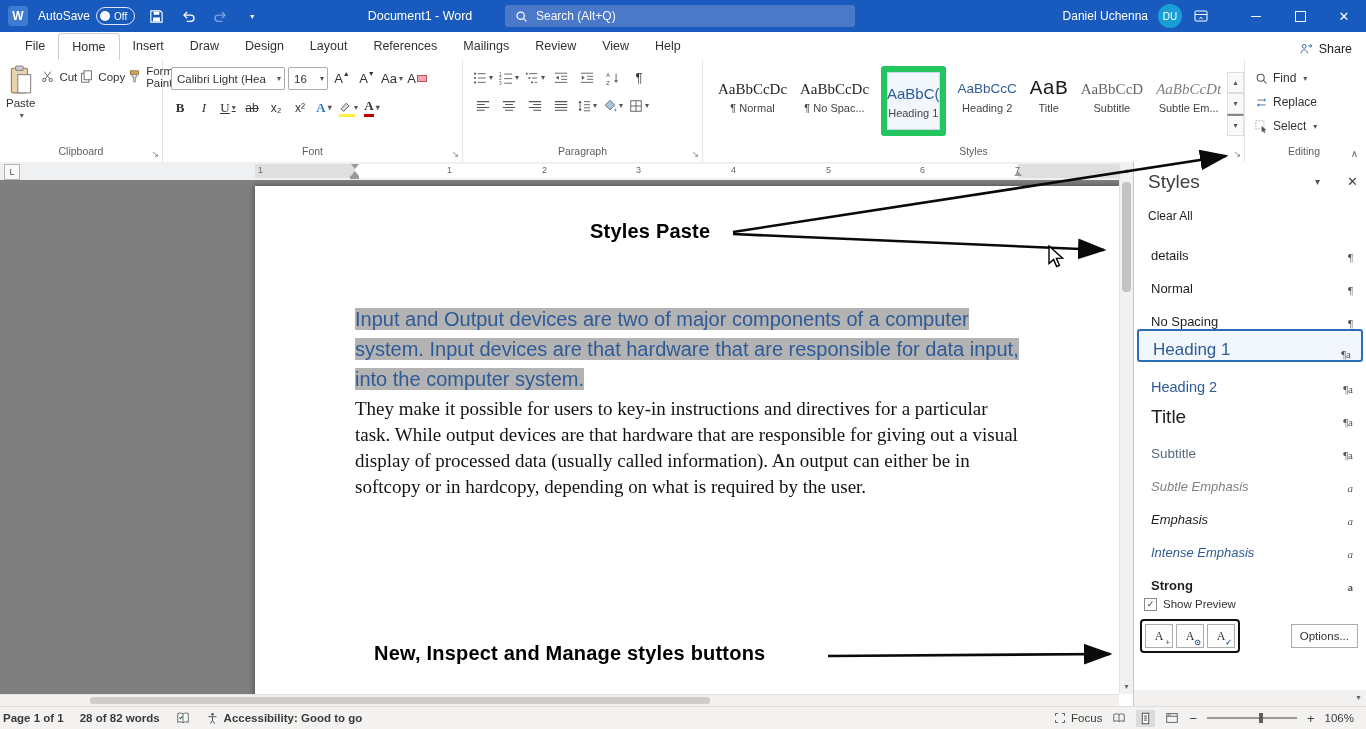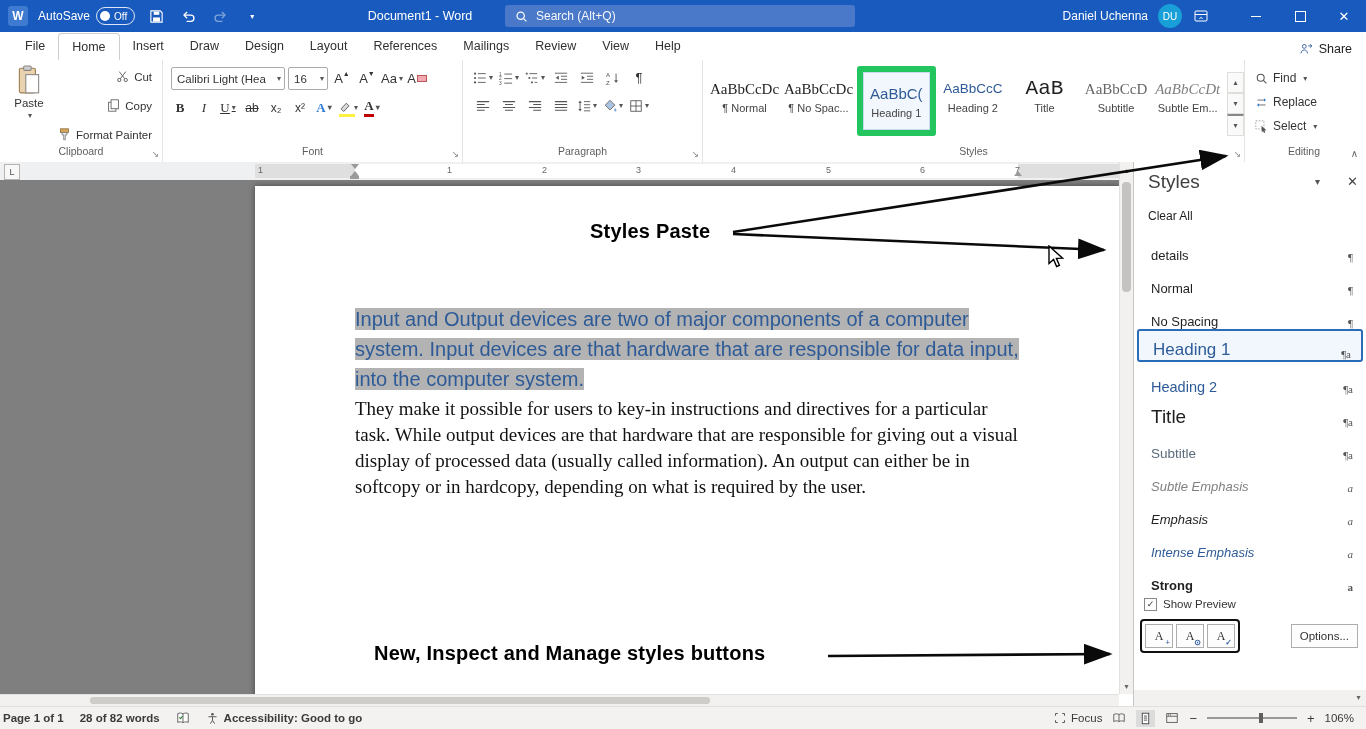--- a/index.html
+++ b/index.html
@@ -42,21 +42,21 @@
   .ribbon{position:absolute;left:0;top:60px;width:1366px;height:102px;background:#fff;border-bottom:1px solid #d8d6d3;display:flex;}
   .grp{position:relative;height:100%;border-right:1px solid #e6e4e1;box-sizing:border-box;}
   .grp-foot{position:absolute;left:0;right:0;bottom:1px;height:16px;text-align:center;font-size:10.5px;color:#605e5c;}
   .launcher{position:absolute;right:3px;bottom:2px;font-size:9px;color:#8a8886;}
   .dd{font-size:8px;color:#555;margin-left:2px;}
   .glyph{font-size:13px;color:#333;}
   
   .grp-clip{width:163px;}
   .clip-body{display:flex;padding:5px 4px 0 6px;gap:6px;}
   .paste-big{width:46px;display:flex;flex-direction:column;align-items:center;gap:2px;font-size:11.5px;color:#333;}
-  .clip-col{display:flex;flex-direction:column;gap:10px;padding-top:2px;align-items:flex-end;}
+  .clip-col{display:flex;flex-direction:row;gap:3px;padding-top:2px;}
   .clip-item{display:flex;align-items:center;gap:5px;font-size:11.5px;color:#333;height:19px;}
   
   .grp-font{width:300px;}
   .font-row1{display:flex;align-items:center;gap:3px;padding:7px 0 0 8px;}
   .combo{height:21px;border:1px solid #acaba9;border-radius:2px;display:flex;align-items:center;
          font-size:11.5px;color:#333;padding:0 3px 0 5px;background:#fff;white-space:nowrap;overflow:hidden;}
   .combo.name{width:104px;}
   .combo.size{width:30px;}
   .font-row2{display:flex;align-items:center;gap:2px;padding:7px 0 0 6px;}
   .fbtn{min-width:22px;height:21px;display:flex;align-items:center;justify-content:center;font-size:13px;color:#333;}
@@ -71,21 +71,21 @@
   .sup-arrow{font-size:7px;position:relative;top:-5px;color:#333;}
   .hl-bar{position:absolute;left:2px;bottom:1px;width:16px;height:3px;background:#ffef3e;}
   
   .grp-para{width:240px;}
   .para-row{display:flex;align-items:center;gap:2px;padding:7px 0 0 8px;}
   .pbtn{min-width:24px;height:21px;display:flex;align-items:center;justify-content:center;}
   
   .grp-styles{width:542px;}
   .gallery{display:flex;padding:6px 0 0 6px;gap:3px;}
   .tile{width:69px;height:58px;border:1px solid transparent;border-radius:3px;display:flex;flex-direction:column;
-        align-items:center;justify-content:center;gap:3px;}
+        align-items:center;justify-content:center;gap:3px;margin-left:8px;}
   .tile.selected{border:6px solid #22c55e;background:#f2f7fd;box-shadow:0 0 0 1px #c9daf0 inset;}
   .tile .prev{font-size:15px;line-height:20px;white-space:nowrap;}
   .tile .lab{font-size:11px;color:#444;white-space:nowrap;}
   .p-normal{font-family:"Liberation Serif",serif;color:#1f1f1f;}
   .p-h1{color:#2e5b97;}
   .p-h2{color:#2e5b97;font-size:13.5px!important;}
   .p-title{font-size:21px!important;font-family:Liberation Mono, monospace;color:#1f1f1f;}
   .p-sub{color:#666;font-family:"Liberation Serif",serif;}
   .p-subem{color:#808080;font-style:italic;font-family:"Liberation Serif",serif;}
   .gal-scroll{display:flex;flex-direction:column;margin-left:2px;margin-top:6px;}

